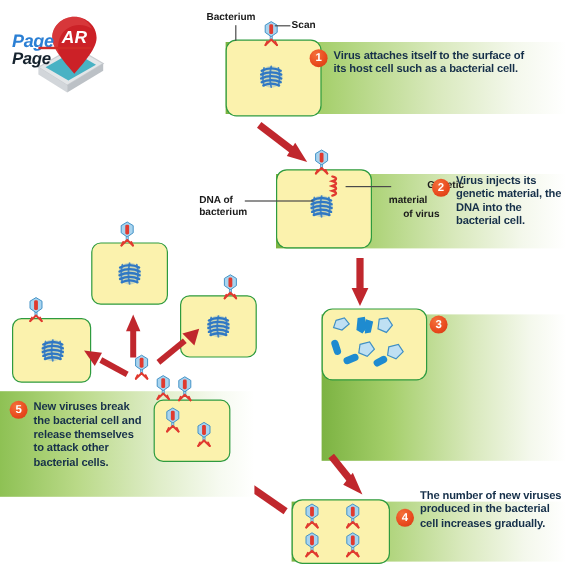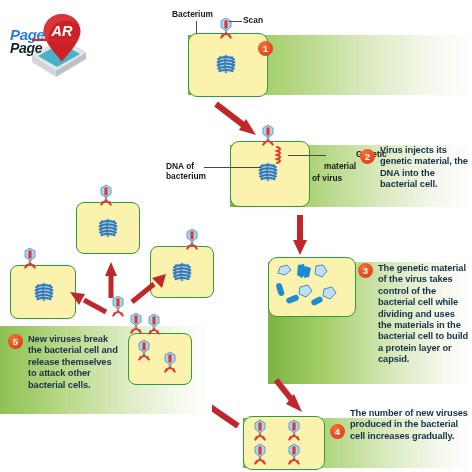--- a/index.html
+++ b/index.html
@@ -90,20 +90,21 @@
     <use href="#dnacoil" x="1" y="1"></use>
   </svg>
 
   <span class="lbl" style="left:172px;top:10px;">Bacterium</span>
   <span class="leader" style="left:196px;top:21px;width:1.2px;height:13px;"></span>
 
   <span class="lbl" style="left:243px;top:16px;">Scan</span>
   <span class="leader" style="left:229px;top:21px;width:13px;height:1.2px;"></span>
 
   <div class="badge" style="left:258px;top:41px;">1</div>
+  <div class="steptext" style="left:278px;top:41px;width:168px;">Virus attaches itself to the surface of its host cell such as a bacterial cell.</div>
 
   <svg class="arrow" style="left:212px;top:100px;" width="52" height="38">
     <path d="M4 4 L34 27" stroke="#c0272d" stroke-width="6" stroke-linecap="butt"></path>
     <path d="M44 35 L27 30 L34 19 Z" fill="#c0272d"></path>
   </svg>
 
   <div class="panel" style="left:230px;top:145px;width:242px;height:62px;"></div>
 
   <div class="cell" style="left:230px;top:141px;width:78px;height:64px;"></div>
   <svg style="position:absolute;left:256px;top:124px;" width="26" height="24">
@@ -116,21 +117,21 @@
   <svg style="position:absolute;left:274px;top:146px;" width="16" height="22">
     <path d="M3 1 Q9 3 3 5 Q9 7 3 9 Q9 11 3 13 Q9 15 3 17" stroke="#e03a2f" stroke-width="2" fill="none" stroke-linecap="round"></path>
   </svg>
 
   <span class="lbl" style="left:166px;top:162px;">DNA of</span>
   <span class="lbl" style="left:166px;top:172px;">bacterium</span>
   <span class="leader" style="left:204px;top:167px;width:57px;height:1.4px;"></span>
 
   <span class="lbl" style="left:320px;top:150px;margin-left:36px;">Genetic</span>
   <span class="lbl" style="left:324px;top:162px;">material</span>
-  <span class="lbl" style="left:312px;top:174px;">of virus</span>
+  <span class="lbl" style="left:336px;top:174px;">of virus</span>
   <span class="leader" style="left:288px;top:155px;width:38px;height:1.4px;"></span>
 
   <div class="badge" style="left:360px;top:149px;">2</div>
   <div class="steptext" style="left:380px;top:145px;width:88px;">Virus injects its genetic material, the DNA into the bacterial cell.</div>
 
   <svg class="arrow" style="left:291px;top:213px;" width="22" height="46">
     <path d="M9 2 L9 30" stroke="#c0272d" stroke-width="6"></path>
     <path d="M9 42 L2 27 L16 27 Z" fill="#c0272d"></path>
   </svg>
 
@@ -148,23 +149,20 @@
     <g fill="#1e8bd0">
       <path d="M26 4 L32 3 L34 12 L30 17 L25 14 Z"></path>
       <path d="M33 5 L39 7 L37 16 L32 17 Z"></path>
       <rect x="5" y="22" width="6" height="13" rx="3" transform="rotate(-18 8 28)"></rect>
       <rect x="18" y="32" width="6" height="13" rx="3" transform="rotate(68 21 38)"></rect>
       <rect x="42" y="34" width="6" height="12" rx="3" transform="rotate(62 45 40)"></rect>
     </g>
   </svg>
 
   <div class="badge" style="left:358px;top:263px;">3</div>
-  <div class="steptext" style="left:378px;top:263px;width:92px;">
-    <span>The genetic material of the virus takes control of the bacterial cell while dividing and uses the materials in the bacterial cell to build a protein layer or </span><b>capsid</b><span>.</span>
-  </div>
 
   <svg class="arrow" style="left:272px;top:378px;" width="40" height="42">
     <path d="M4 2 L20 22" stroke="#c0272d" stroke-width="6"></path>
     <path d="M30 34 L14 26 L22 16 Z" fill="#c0272d"></path>
   </svg>
 
   <div class="panel" style="left:243px;top:418px;width:229px;height:50px;"></div>
 
   <div class="cell" style="left:243px;top:416px;width:80px;height:52px;"></div>
   <svg style="position:absolute;left:248px;top:418px;" width="74" height="50">

